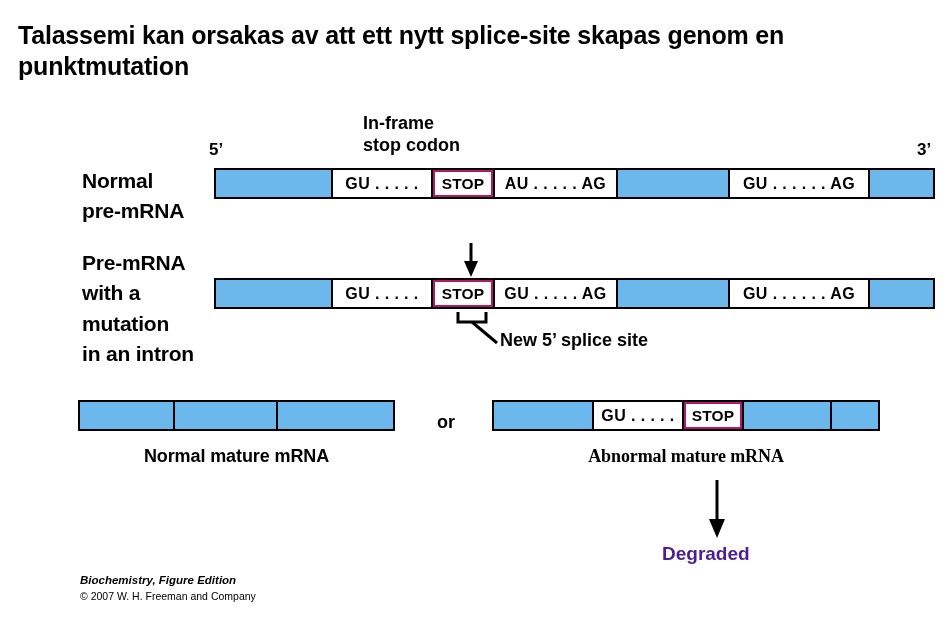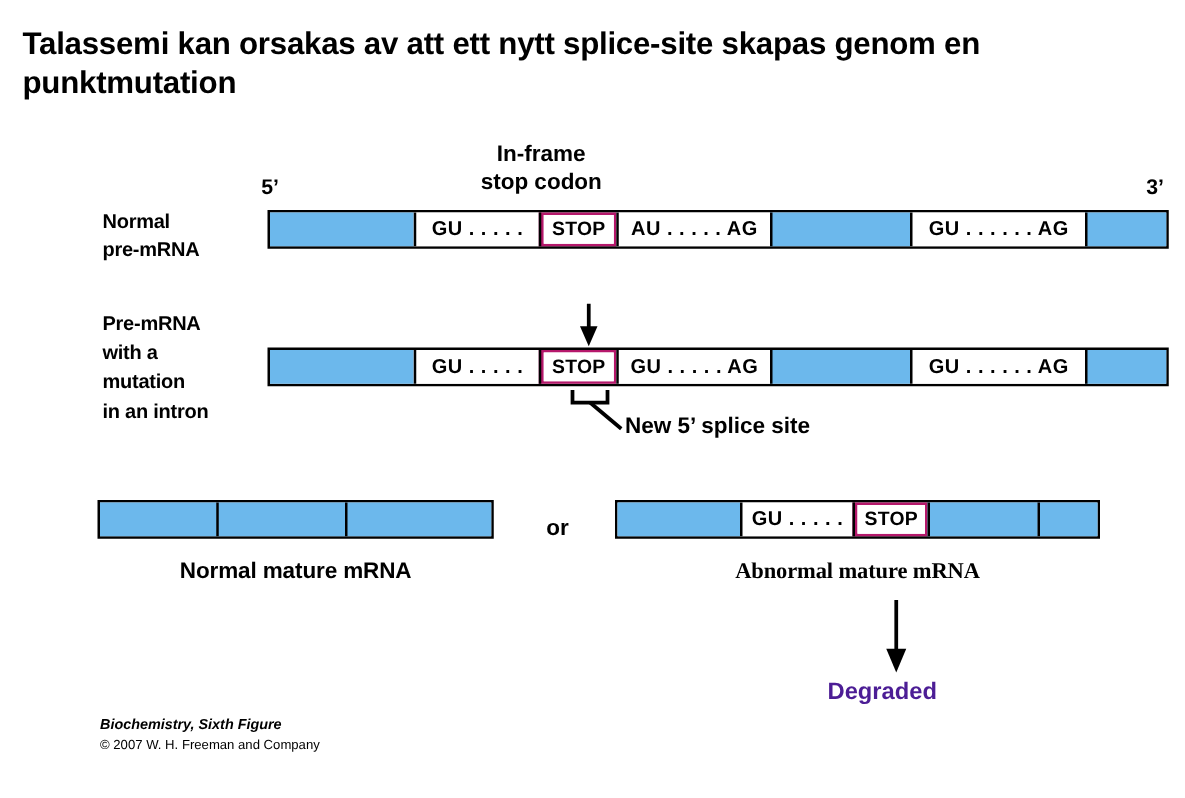--- a/index.html
+++ b/index.html
@@ -31,39 +31,38 @@
     width: 900px;
     font-size: 25px;
     font-weight: bold;
     line-height: 1.25;
     letter-spacing: -0.2px;
     color: #000;
   }
 
   .row-label {
     position: absolute;
-    font-size: 16px;
+    font-size: 21px;
     font-weight: bold;
     line-height: 1.45;
     letter-spacing: -0.2px;
     color: #000;
   }
 
   .end-label {
     position: absolute;
     font-size: 17px;
     font-weight: bold;
     color: #000;
   }
 
   .callout {
     position: absolute;
     font-size: 18px;
     font-weight: bold;
-    text-align: center;
     line-height: 1.2;
     color: #000;
   }
 
   
   .bar {
     position: absolute;
     display: flex;
     border: 2.5px solid #000;
     box-sizing: border-box;
@@ -234,21 +233,21 @@
       <div class="stop-inner">STOP</div>
     </div>
     <div class="seg exon" style="width:88px;"></div>
     <div class="seg exon" style="flex:1;"></div>
   </div>
   <div class="caption" style="left:492px; top:446px; width:388px;font-family:Liberation Serif, serif;">Abnormal mature mRNA</div>
 
   <div class="degraded" style="left:662px; top:543px;">Degraded</div>
 
   <div class="footer">
-    <div class="footer-line2">Biochemistry, Sixth Figure</div>
+    <div class="footer-line2">Biochemistry, Figure Edition</div>
     <div class="footer-line3">© 2007 W. H. Freeman and Company</div>
   </div>
 
   <svg class="overlay" width="948" height="638" viewBox="0 0 948 638" xmlns="http://www.w3.org/2000/svg">
 
     <g>
       <line x1="471" y1="243" x2="471" y2="269" stroke="#000" stroke-width="3"></line>
       <polygon points="471,277 464,261 478,261" fill="#000"></polygon>
     </g>
 

